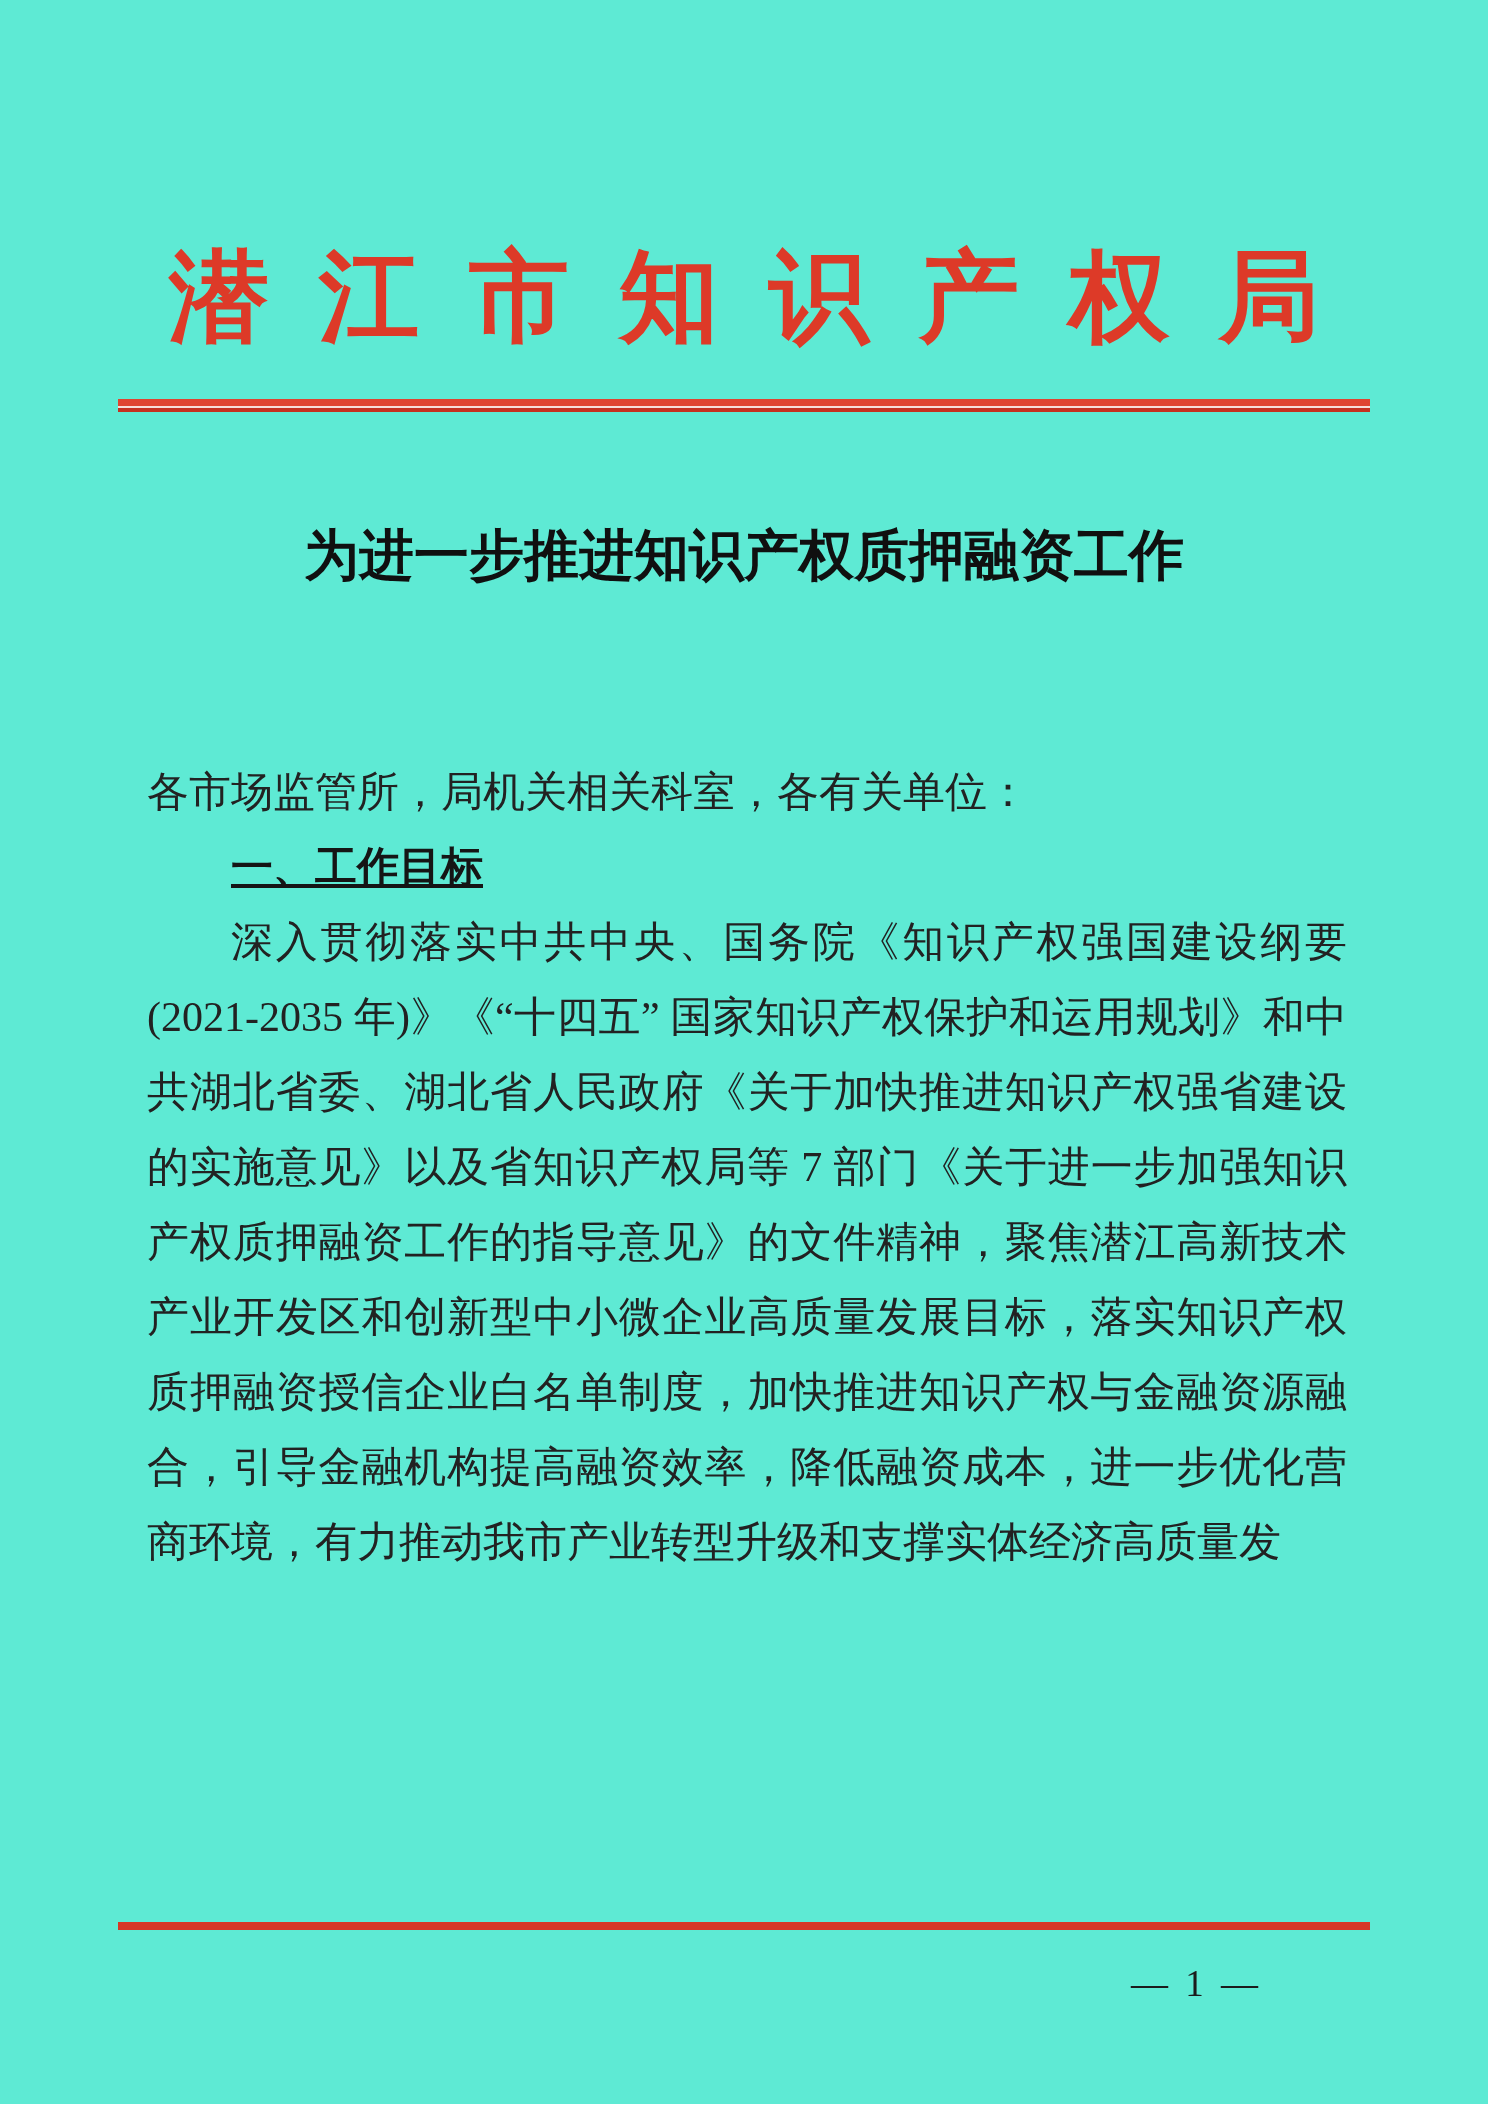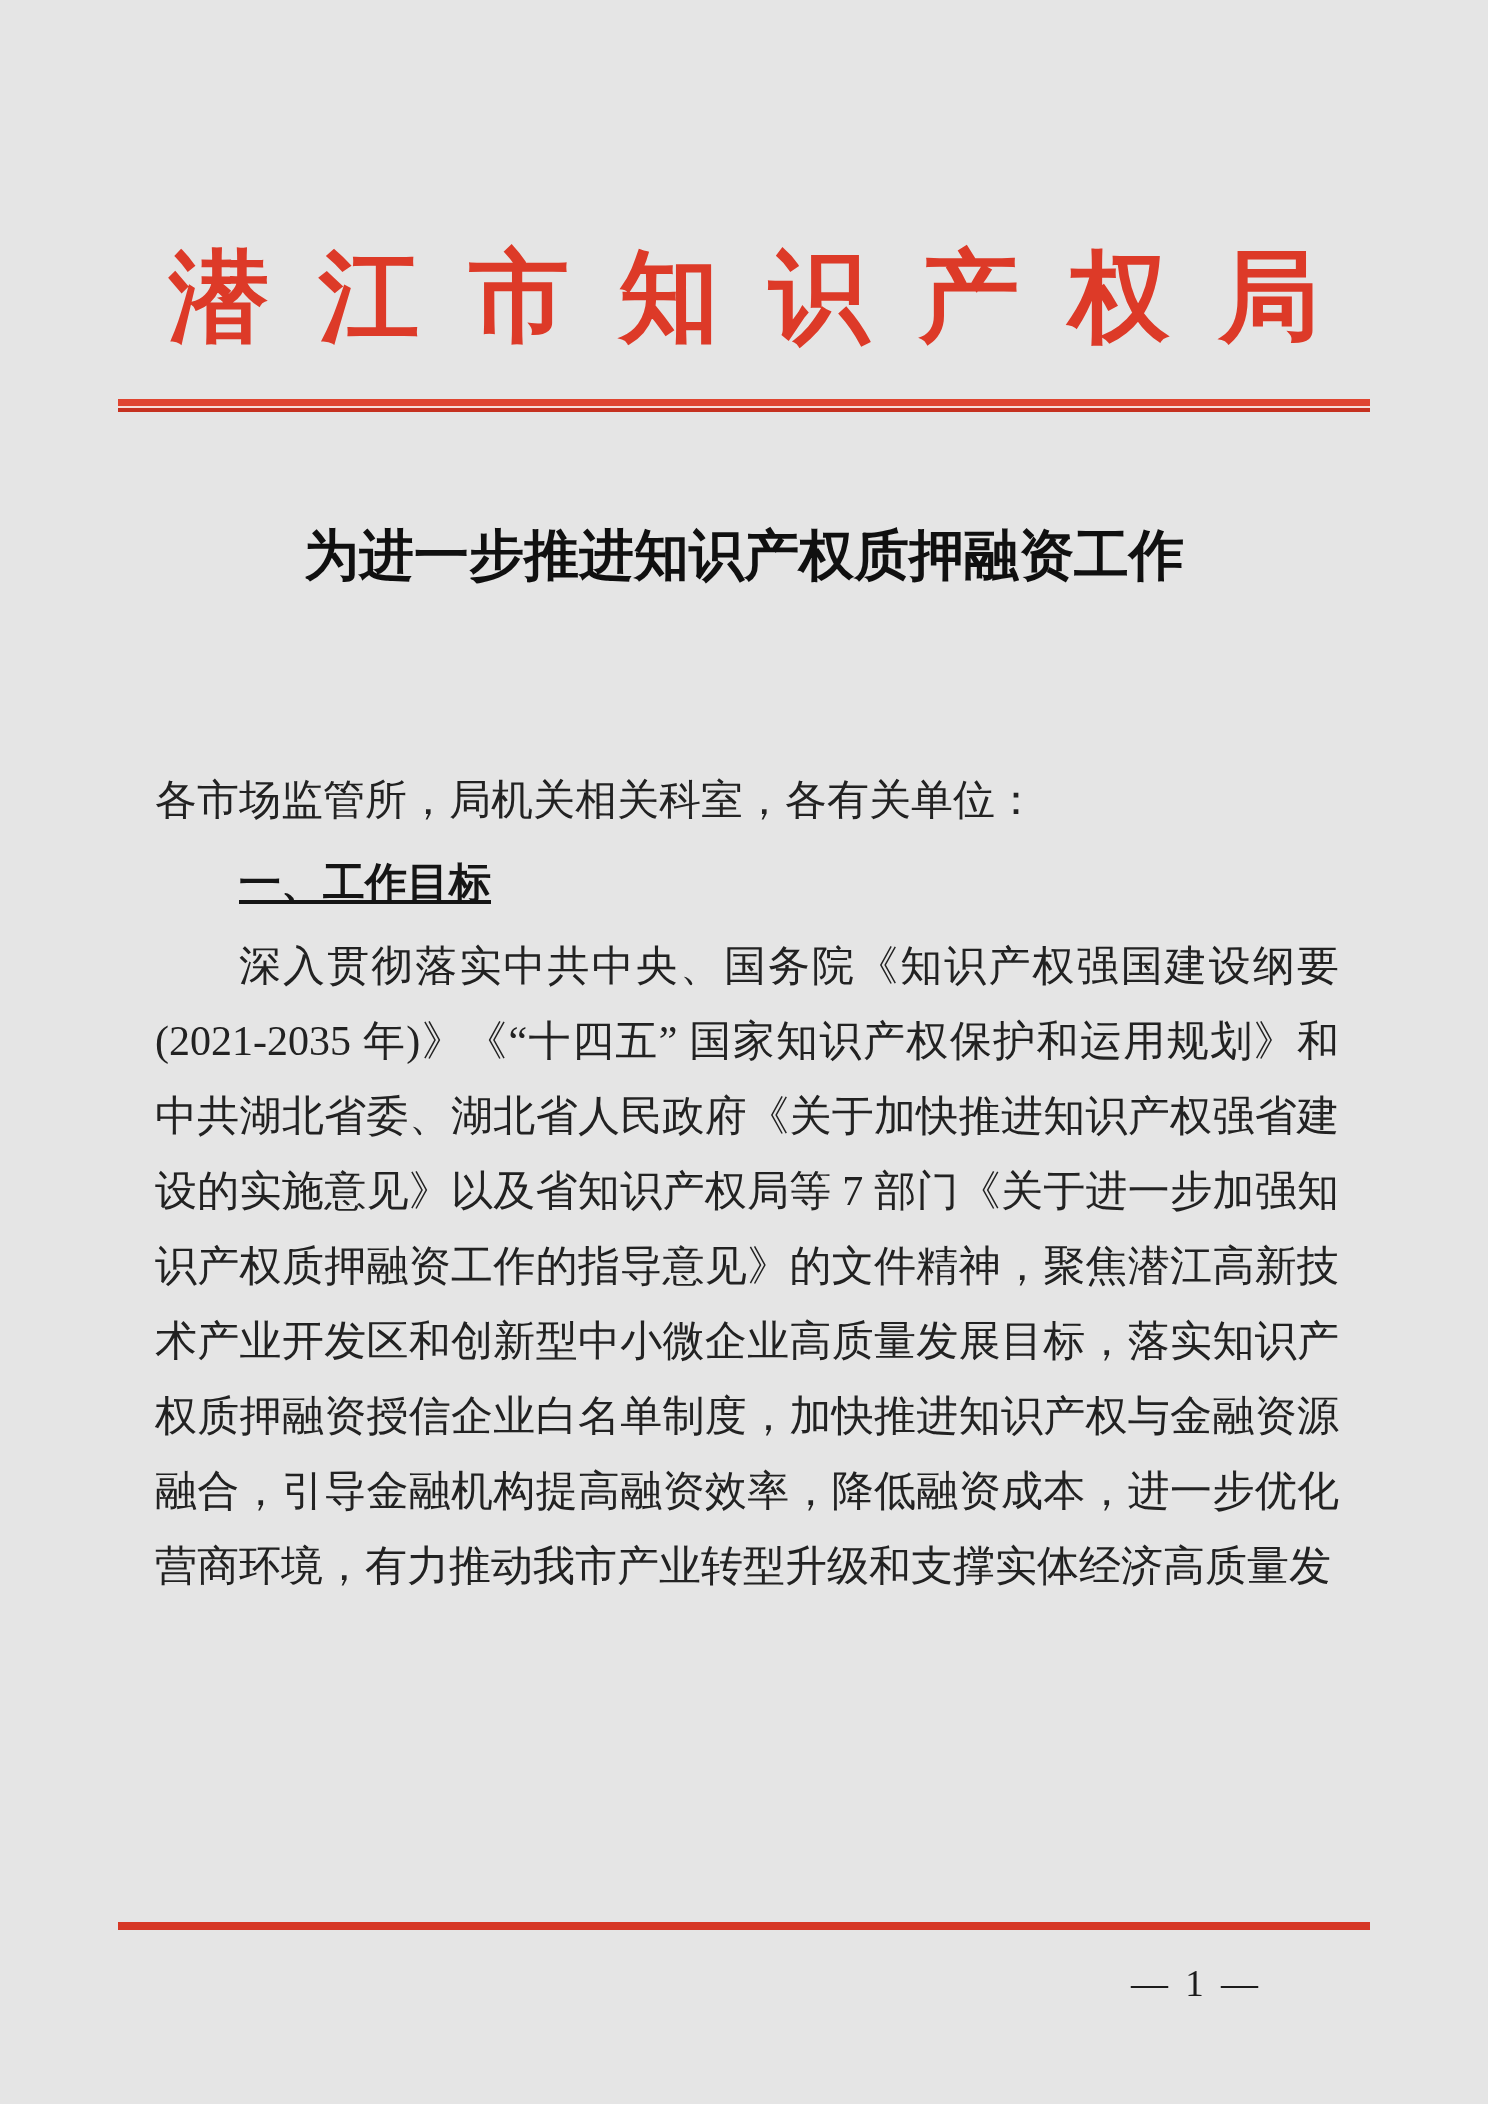--- a/index.html
+++ b/index.html
@@ -4,21 +4,21 @@
 <style>
   html, body {
     margin: 0;
     padding: 0;
     background: #ffffff;
   }
   .page {
     position: relative;
     width: 1488px;
     height: 2104px;
-    background: #e5e5e5;
+    background: #5eead4;
     overflow: hidden;
     font-family: "Liberation Serif", "DejaVu Serif", serif;
     color: #1c1c1c;
   }
   .letterhead {
     position: absolute;
     top: 242px;
     left: 0;
     width: 100%;
     padding-left: 50px; 
@@ -56,21 +56,21 @@
     position: absolute;
     top: 755px;
     left: 147px;
     width: 1200px;
     font-size: 42px;
     line-height: 75px;
     text-align: justify;
     color: #222222;
   }
   .body-text p, .body-text h3 {
-    margin: 8px;
+    margin: 0;
     padding: 0;
     font-size: 42px;
     line-height: 75px;
   }
   .indent { text-indent: 2em; }
   .section-heading {
     font-weight: bold;
     color: #151515;
     text-decoration: underline;
   }

